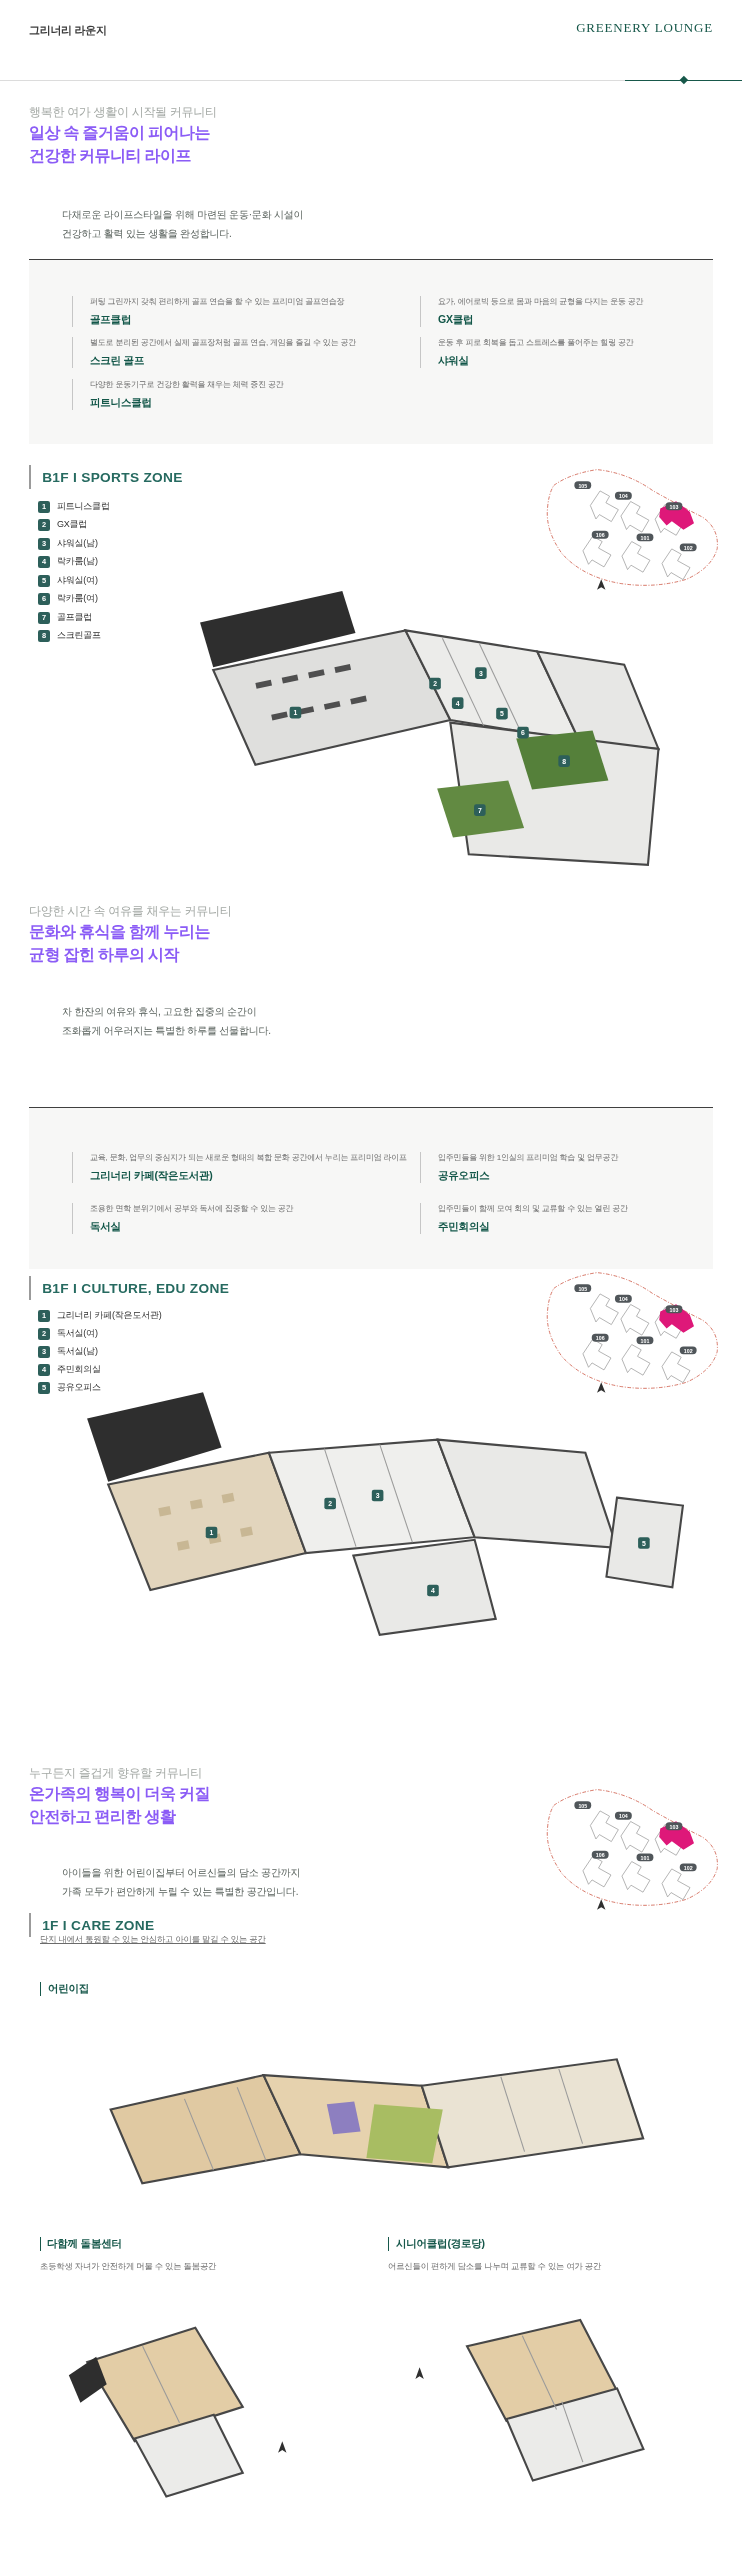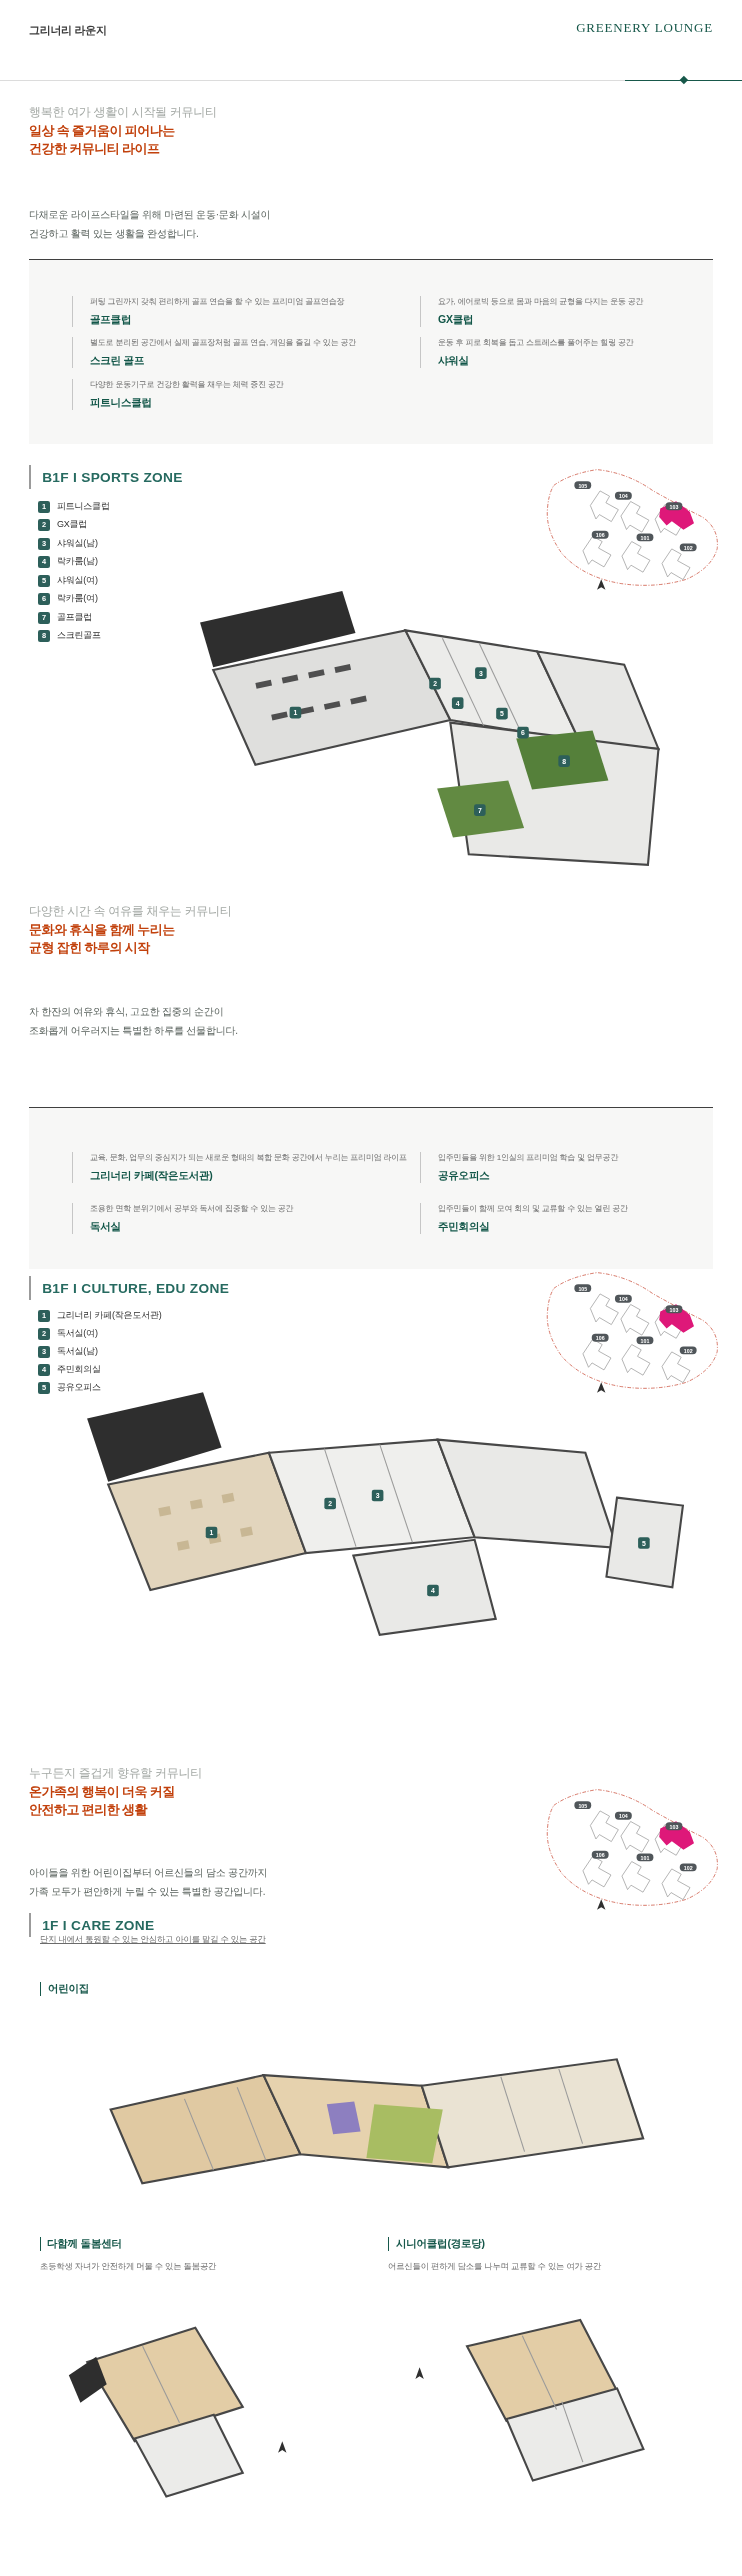--- a/index.html
+++ b/index.html
@@ -9,22 +9,22 @@
 
   
   .header-ko{left:29px;top:23px;font-size:11px;font-weight:bold;color:#3c3c3c;letter-spacing:-0.3px;}
   .header-en{right:29px;top:20px;font-family:"Liberation Serif","DejaVu Serif",serif;font-size:13px;color:#17584a;letter-spacing:0.8px;}
   .header-line{left:0;top:80px;width:742px;height:0.5px;background:#dcdcdc;}
   .header-line-accent{left:625px;top:80px;width:118px;height:1.1px;background:#17584a;}
   .header-diamond{left:681px;top:77px;width:5.8px;height:5.8px;background:#17584a;transform:rotate(45deg);}
 
   
   .eyebrow{font-size:12px;color:#a3a8a4;letter-spacing:-0.3px;}
-  .sec-title{font-family:"Liberation Serif","DejaVu Serif",serif;font-size:13px;line-height:1.42;color:#c2410c;letter-spacing:-0.5px;font-weight:600;}
-  .sec-desc{font-size:10px;line-height:1.9;color:#565f5a;letter-spacing:-0.2px;}
+  .sec-title{font-family:"Liberation Serif","DejaVu Serif",serif;font-size:16px;line-height:1.42;color:#8b5cf6;letter-spacing:-0.5px;font-weight:600;}
+  .sec-desc{font-size:10px;line-height:1.9;color:#565f5a;letter-spacing:-0.2px;margin-left:33px;}
 
   
   .panel{background:#f7f7f6;border-top:1.1px solid #3f3f3f;left:29px;width:684px;}
   .fac-item{position:absolute;border-left:0.5px solid #c6c6c6;padding-left:17px;}
   .fac-desc{font-size:8px;color:#6b6b6b;margin:0 0 6.3px 0;letter-spacing:-0.2px;}
   .fac-title{font-size:10.5px;font-weight:bold;color:#135749;margin:0;letter-spacing:-0.2px;}
 
   
   .zone-label{display:flex;align-items:center;left:29px;}
   .zone-bar{width:1.6px;height:24px;background:#9b9b9b;margin-right:11.6px;}

